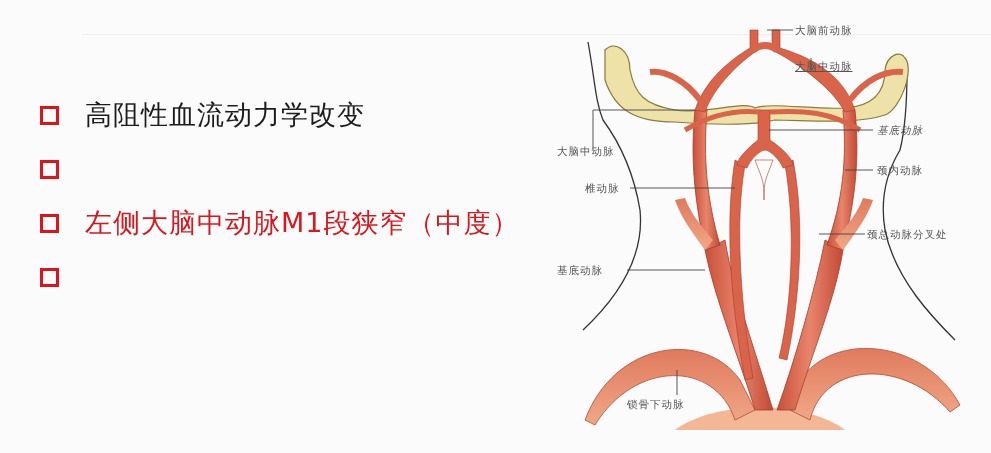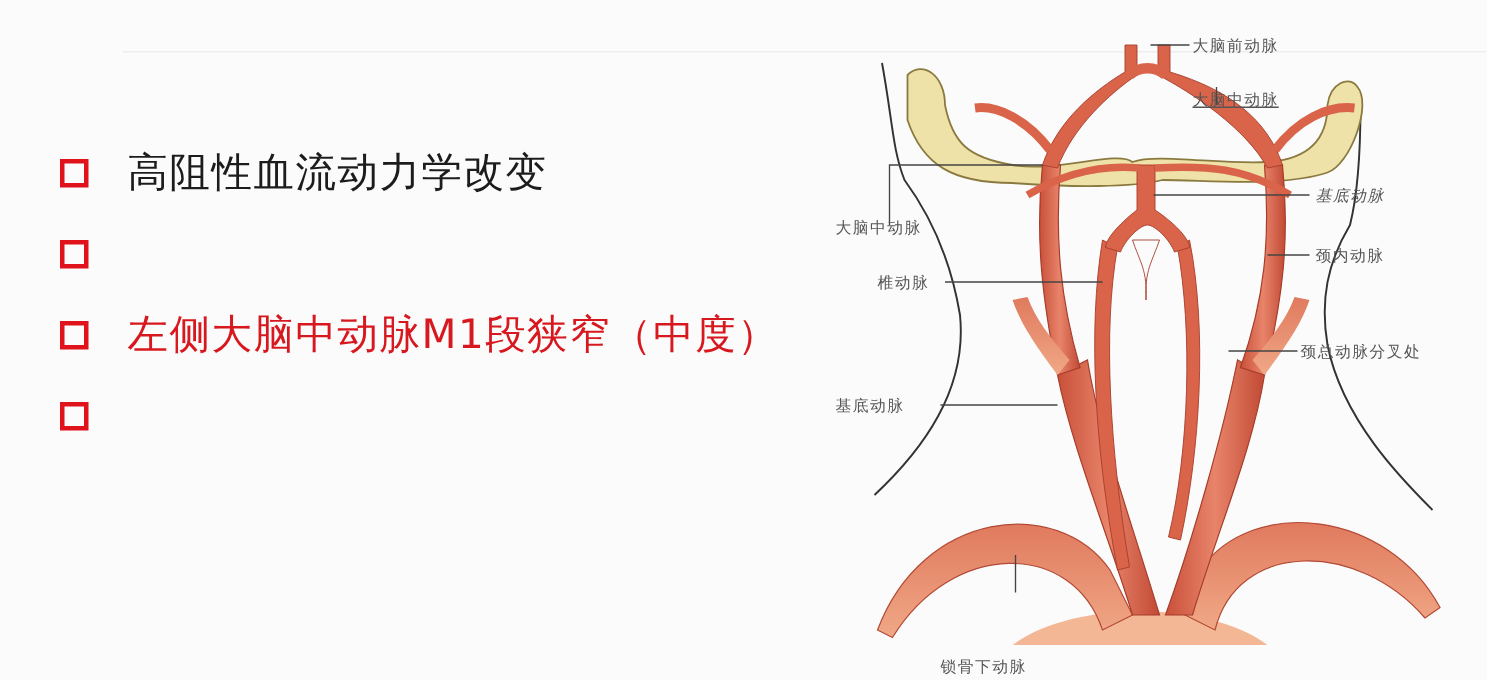--- a/index.html
+++ b/index.html
@@ -113,14 +113,14 @@
     </g>
   </svg>
   <span class="label" style="left:240px;top:24px;">大脑前动脉</span>
   <span class="label" style="left:240px;top:60px;text-decoration:underline;">大脑中动脉</span>
   <span class="label" style="left:2px;top:145px;">大脑中动脉</span>
   <span class="label" style="left:322px;top:124px;font-style:italic;">基底动脉</span>
   <span class="label" style="left:30px;top:182px;">椎动脉</span>
   <span class="label" style="left:322px;top:164px;">颈内动脉</span>
   <span class="label" style="left:312px;top:228px;">颈总动脉分叉处</span>
   <span class="label" style="left:2px;top:264px;">基底动脉</span>
-  <span class="label" style="left:72px;top:398px;margin-top:40px;">锁骨下动脉</span>
+  <span class="label" style="left:72px;top:398px;">锁骨下动脉</span>
 </div>
 
 </body></html>

